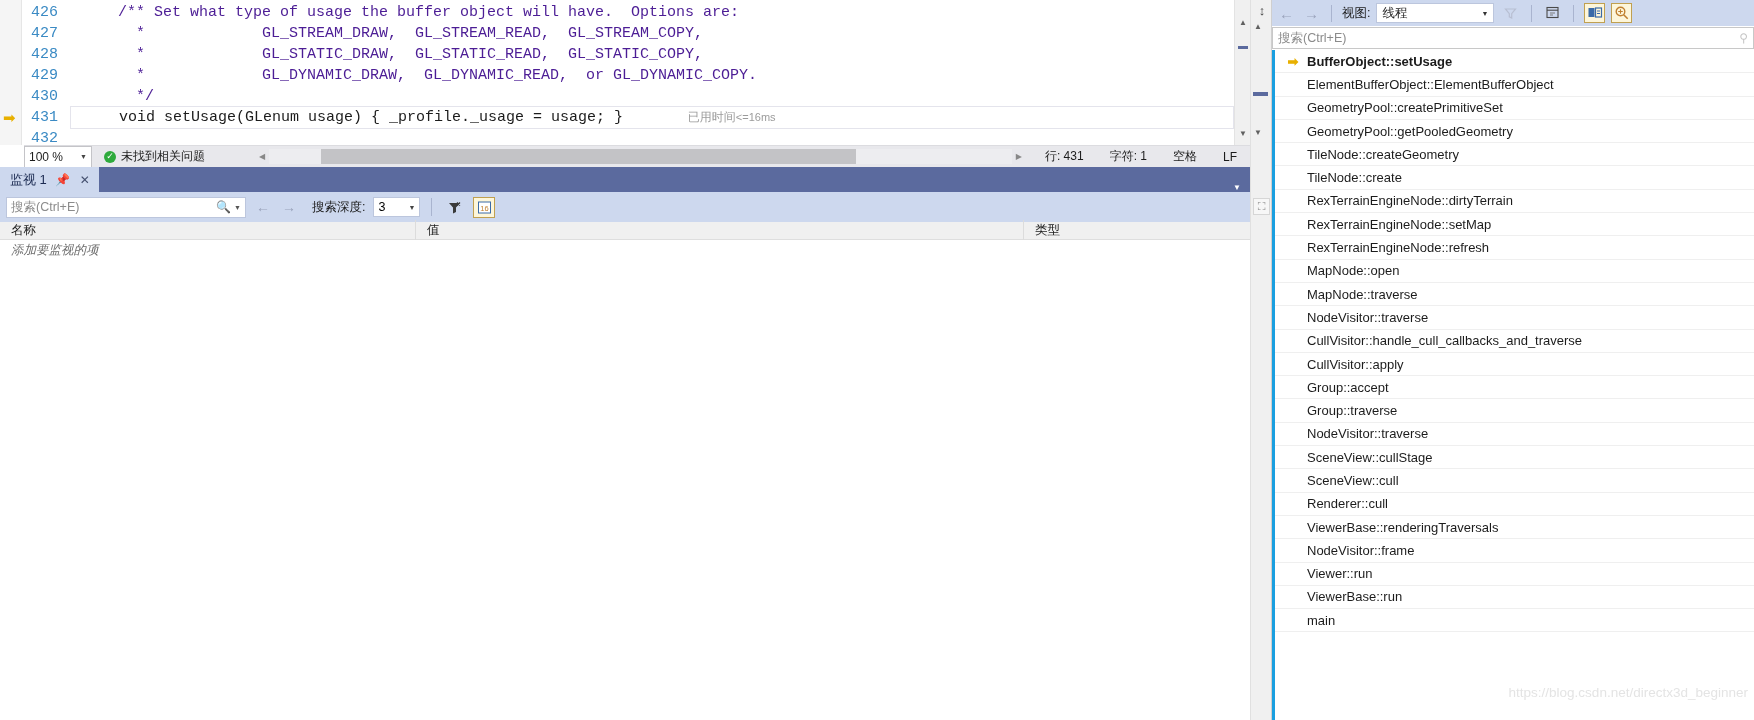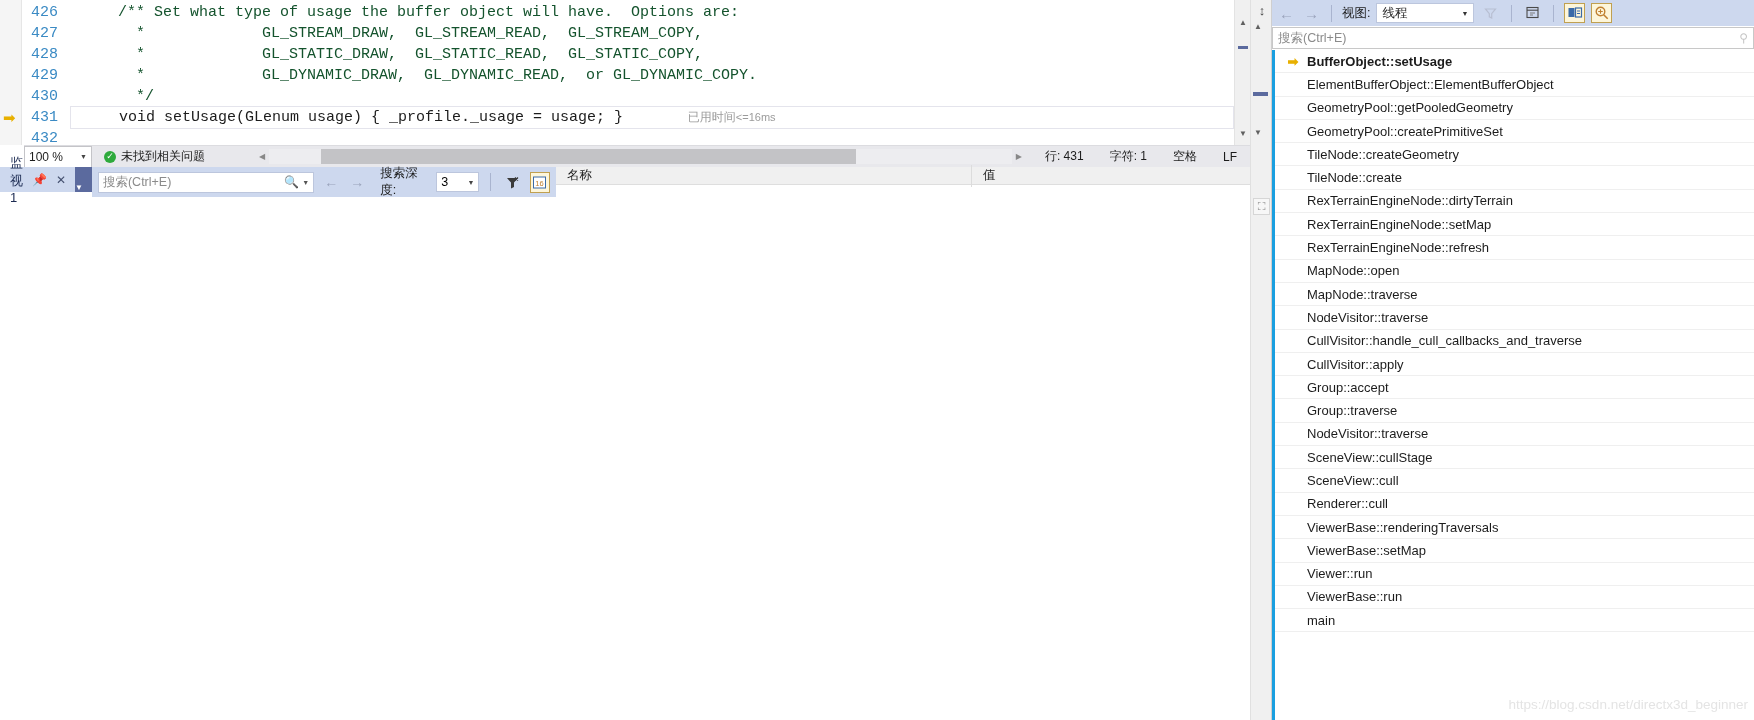--- a/index.html
+++ b/index.html
@@ -15,21 +15,21 @@
   .left-col { width: 1250px; height: 720px; position: relative; background: #ffffff; display: flex; flex-direction: column; }
 
   
   .editor-wrap { height: 145px; position: relative; display: flex; background: #fff; }
   .bp-gutter { width: 22px; background: #f5f5f5; border-right: 1px solid #e6e6e6; position: relative; flex: none; }
   .bp-arrow { position: absolute; left: 3px; top: 110px; color: #e8b000; font-size: 15px; line-height: 1; }
   .code-area { flex: 1; position: relative; padding-top: 2px; overflow: hidden; }
   .code-line { height: 21px; display: flex; align-items: center; white-space: pre; font-family: "Liberation Mono", monospace; font-size: 15px; color: #1c1c1c; }
   .ln { width: 48px; text-align: right; padding-right: 12px; color: #3a8ac4; font-family: "Liberation Mono", monospace; font-size: 15px; flex: none; }
   .code-txt { padding-left: 12px; }
-  .comment { color: #14532d; }
+  .comment { color: #4c1d95; }
   .cur-line { background: #ffffff; border: 1px solid #e4e4ec; height: 23px; margin-left: 0px; }
   .cur-line .code-txt { padding-left: 12px; }
   .elapsed { color: #9b9b9b; font-family: "Liberation Sans", sans-serif; font-size: 12px; margin-left: 18px; }
   .elapsed .op { font-size: 11px; }
 
   
   .ed-right { width: 16px; background: #f0f0f0; border-left: 1px solid #e3e3e3; position: relative; flex: none; }
   .ed-right .sb-up, .ed-right .sb-dn { position: absolute; left: 0; width: 16px; height: 16px; display: flex; align-items: center; justify-content: center; font-size: 8px; color: #606060; }
   .ed-right .sb-up { top: 14px; }
   .ed-right .sb-dn { bottom: 4px; }
@@ -41,21 +41,21 @@
   .zoom-box .caret { margin-left: auto; font-size: 7px; color: #444; }
   .issue-chip { display: flex; align-items: center; gap: 5px; padding-left: 12px; }
   .ok-dot { width: 12px; height: 12px; border-radius: 50%; background: #2eaa3c; color: #fff; font-size: 9px; display: flex; align-items: center; justify-content: center; line-height: 1; }
   .hsb { flex: 1; height: 17px; margin: 0 6px 0 50px; display: flex; align-items: center; }
   .hsb .arr { width: 14px; text-align: center; font-size: 8px; color: #888; }
   .hsb .track { flex: 1; height: 15px; background: #ededf0; position: relative; }
   .hsb .thumb { position: absolute; left: 7%; top: 0; width: 72%; height: 15px; background: #c3c3c6; }
   .st-item { padding: 0 13px; white-space: nowrap; }
 
   
-  .watch { flex: 1; display: flex; background: #fff; }
+  .watch { flex: 1; display: flex; flex-direction: column; background: #fff; }
   .watch-tabstrip { height: 25px; background: #5b6a9e; display: flex; align-items: flex-end; position: relative; }
   .watch-tab { height: 25px; background: #cdd8ee; color: #1c2b52; display: flex; align-items: center; gap: 9px; padding: 0 9px 0 10px; font-size: 13px; }
   .tab-ico { font-size: 12px; color: #44506f; }
   .strip-caret { margin-left: auto; margin-right: 9px; color: #fff; font-size: 8px; }
   .watch-toolbar { height: 30px; background: #cdd8ee; display: flex; align-items: center; padding: 0 6px; gap: 8px; }
   .w-search { width: 240px; height: 21px; background: #fff; border: 1px solid #bcc6dd; display: flex; align-items: center; padding: 0 4px; font-size: 12.5px; color: #8b8b8b; }
   .w-search .mag { margin-left: auto; color: #3a3a3a; font-size: 12px; }
   .w-search .mcaret { font-size: 7px; color: #555; margin-left: 3px; }
   .nav-arr { color: #9aa3bb; font-size: 14px; padding: 0 2px; }
   .depth-lbl { font-size: 12.5px; color: #1c1c1c; margin-left: 6px; }
@@ -79,33 +79,33 @@
   .mid-thumb { position: absolute; top: 92px; left: 2px; width: 15px; height: 4px; background: #5b6a9e; }
   .mid-sb-dn { position: absolute; top: 128px; left: 3px; font-size: 8px; color: #606060; }
   .mid-expand { position: absolute; top: 198px; left: 2px; width: 17px; height: 17px; display: flex; align-items: center; justify-content: center; color: #8a8a8a; font-size: 11px; border: 1px solid #d6d6d6; background: #f7f7f7; }
 
   
   .right-col { flex: 1; height: 720px; display: flex; flex-direction: column; background: #fff; position: relative; }
   .cs-toolbar { height: 26px; background: #cdd8ee; display: flex; align-items: center; padding: 0 5px; gap: 6px; }
   .cs-nav { color: #9aa3bb; font-size: 15px; padding: 0 2px; }
   .cs-sep { width: 1px; height: 17px; background: #a9b4cf; margin: 0 4px; }
   .cs-view-lbl { font-size: 12.5px; color: #1c1c1c; }
-  .cs-view-sel { width: 98px; height: 20px; background: #fff; border: 1px solid #bcc6dd; display: flex; align-items: center; padding: 0 5px; font-size: 12.5px; color: #1c1c1c; }
+  .cs-view-sel { width: 118px; height: 20px; background: #fff; border: 1px solid #bcc6dd; display: flex; align-items: center; padding: 0 5px; font-size: 12.5px; color: #1c1c1c; }
   .cs-view-sel .caret { margin-left: auto; font-size: 7px; color: #333; }
   .cs-search { height: 22px; background: #fff; border: 1px solid #c8c8c8; display: flex; align-items: center; padding: 0 5px; font-size: 12.5px; color: #8b8b8b; margin: 1px 0; }
   .cs-search .pill { margin-left: auto; color: #c7c7c7; font-size: 12px; }
   .cs-list { flex: 1; overflow: hidden; background: #fff; border-left: 3px solid #1a9fe0; position: relative; }
   .cs-row { height: 23.3px; display: flex; align-items: center; border-bottom: 1px solid #efefef; padding-left: 4px; font-size: 13px; color: #1c1c1c; }
   .cs-row.current { font-weight: bold; }
   .cs-ico { width: 28px; display: flex; align-items: center; justify-content: center; flex: none; }
   .cs-arrow { color: #e8b000; font-size: 13px; }
   .cs-lbl { white-space: nowrap; overflow: hidden; }
 
   
-  .watermark { position: absolute; right: 6px; bottom: 8px; font-size: 13.5px; color: #e4e4e4; white-space: nowrap; pointer-events: none; }
+  .watermark { position: absolute; right: 6px; bottom: 20px; font-size: 13.5px; color: #e4e4e4; white-space: nowrap; pointer-events: none; }
   .cs-tb-btn { width: 21px; height: 20px; display: flex; align-items: center; justify-content: center; }
   .cs-tb-btn.active { border: 1px solid #c0a050; background: #fdf6da; }
 
   svg { display: block; }
 </style>
 </head>
 <body>
 
 <div class="app">
 
@@ -295,28 +295,28 @@
             <span class="cs-arrow">➡</span>
           </span>
         <span class="cs-lbl">BufferObject::setUsage</span>
       </div>
       <div class="cs-row">
         <span class="cs-ico"></span>
         <span class="cs-lbl">ElementBufferObject::ElementBufferObject</span>
       </div>
       <div class="cs-row">
         <span class="cs-ico"></span>
+        <span class="cs-lbl">GeometryPool::createPrimitiveSet</span>
+      </div>
+      <div class="cs-row">
+        <span class="cs-ico"></span>
         <span class="cs-lbl">GeometryPool::getPooledGeometry</span>
       </div>
       <div class="cs-row">
         <span class="cs-ico"></span>
-        <span class="cs-lbl">GeometryPool::createPrimitiveSet</span>
-      </div>
-      <div class="cs-row">
-        <span class="cs-ico"></span>
         <span class="cs-lbl">TileNode::createGeometry</span>
       </div>
       <div class="cs-row">
         <span class="cs-ico"></span>
         <span class="cs-lbl">TileNode::create</span>
       </div>
       <div class="cs-row">
         <span class="cs-ico"></span>
         <span class="cs-lbl">RexTerrainEngineNode::dirtyTerrain</span>
       </div>
@@ -371,21 +371,21 @@
       <div class="cs-row">
         <span class="cs-ico"></span>
         <span class="cs-lbl">Renderer::cull</span>
       </div>
       <div class="cs-row">
         <span class="cs-ico"></span>
         <span class="cs-lbl">ViewerBase::renderingTraversals</span>
       </div>
       <div class="cs-row">
         <span class="cs-ico"></span>
-        <span class="cs-lbl">ViewerBase::setMap</span>
+        <span class="cs-lbl">NodeVisitor::frame</span>
       </div>
       <div class="cs-row">
         <span class="cs-ico"></span>
         <span class="cs-lbl">Viewer::run</span>
       </div>
       <div class="cs-row">
         <span class="cs-ico"></span>
         <span class="cs-lbl">ViewerBase::run</span>
       </div>
       <div class="cs-row">

